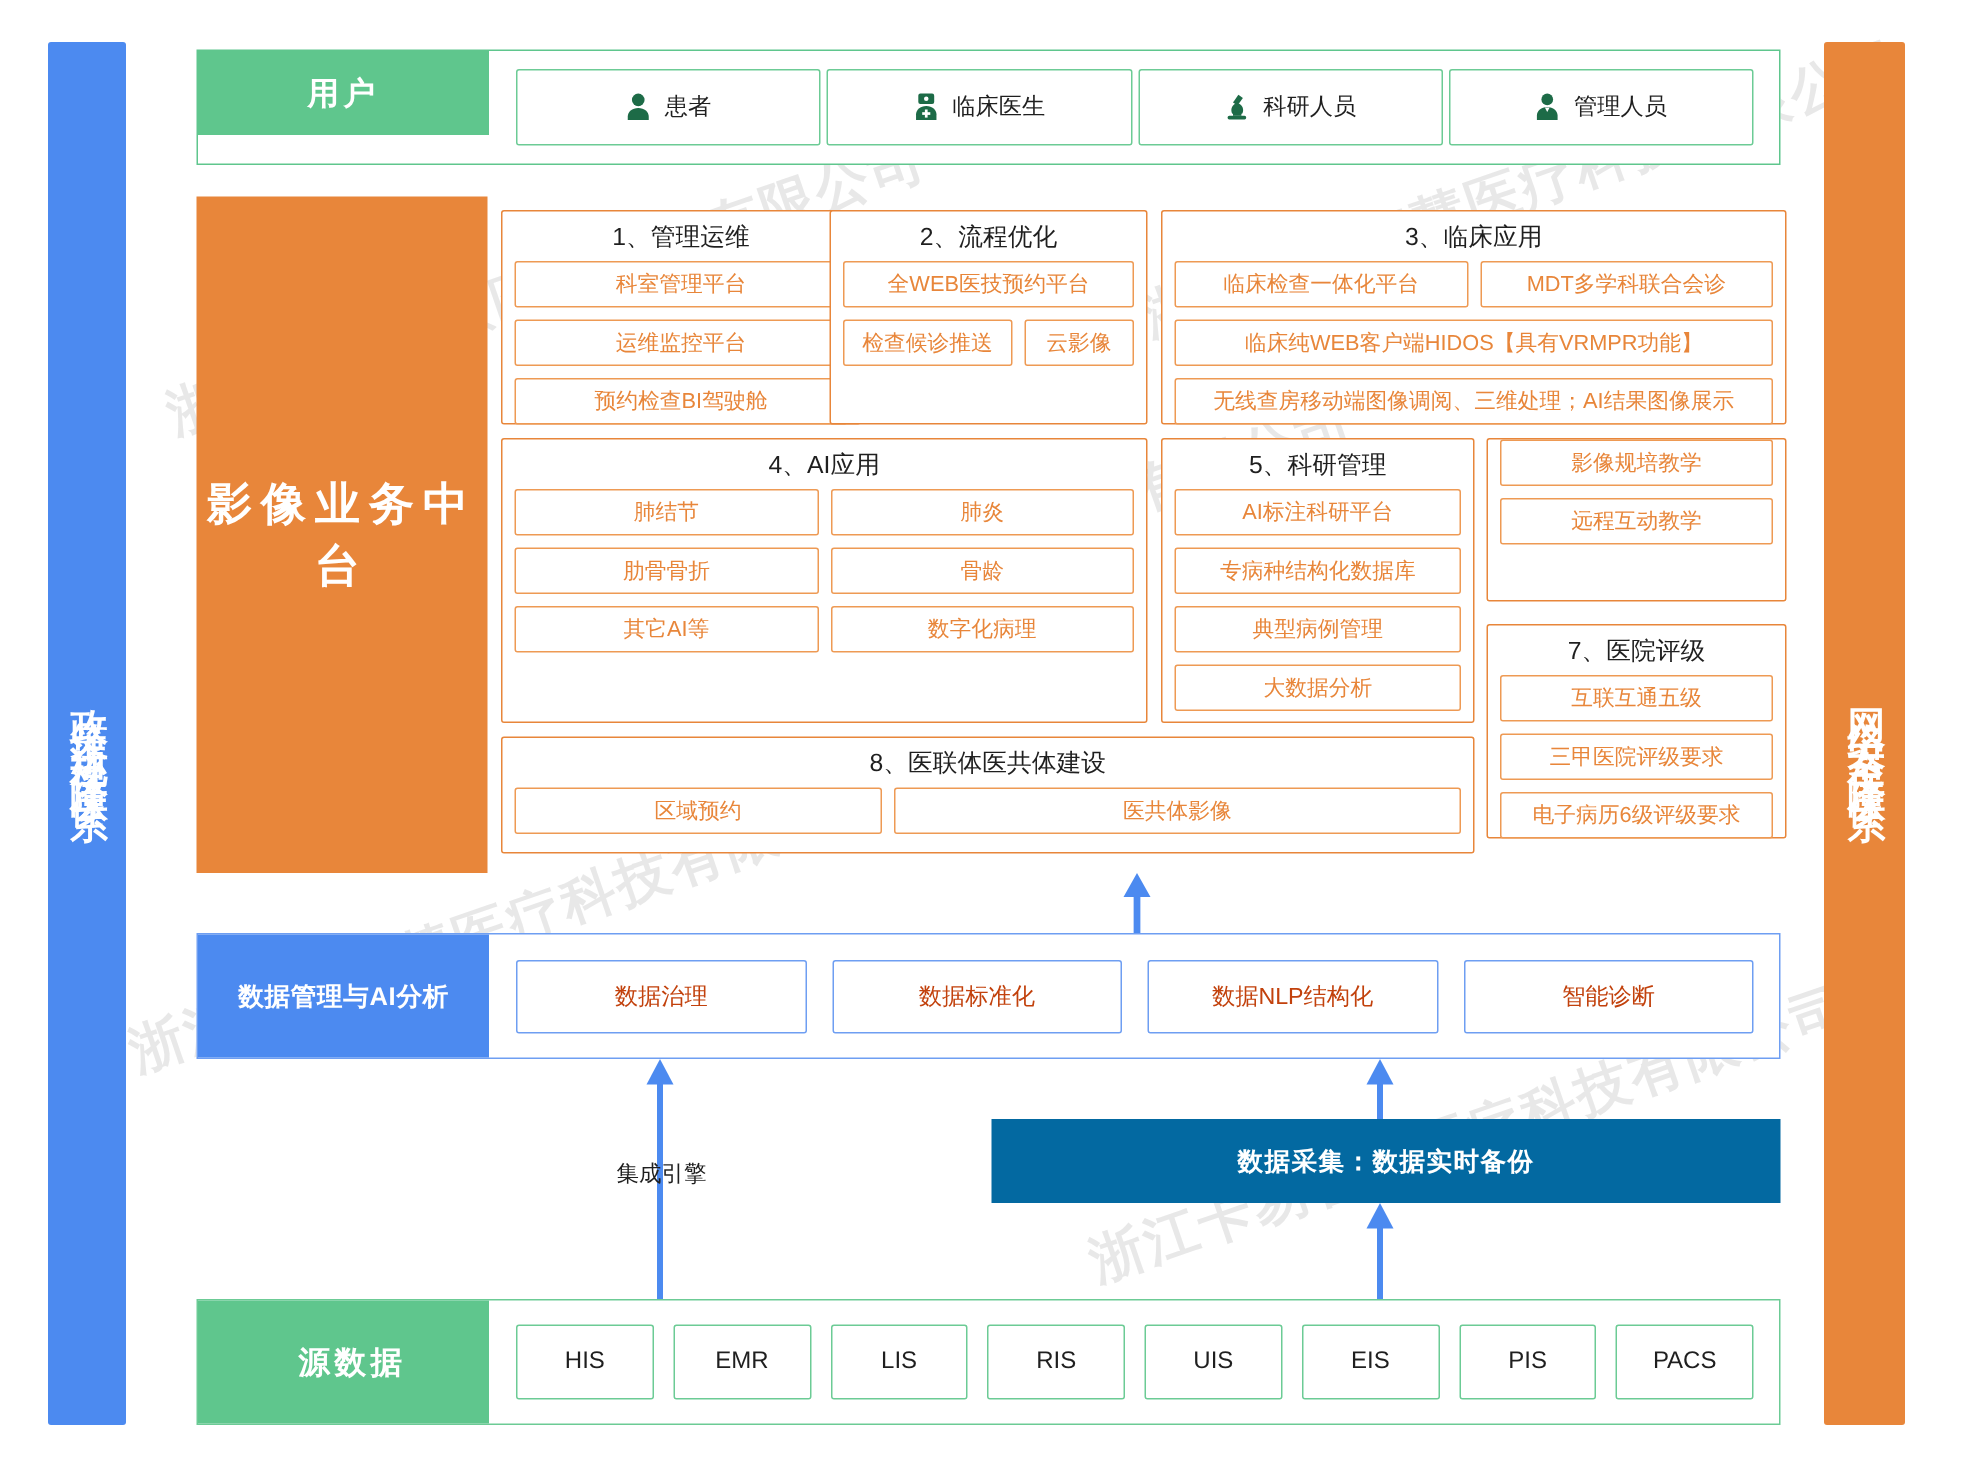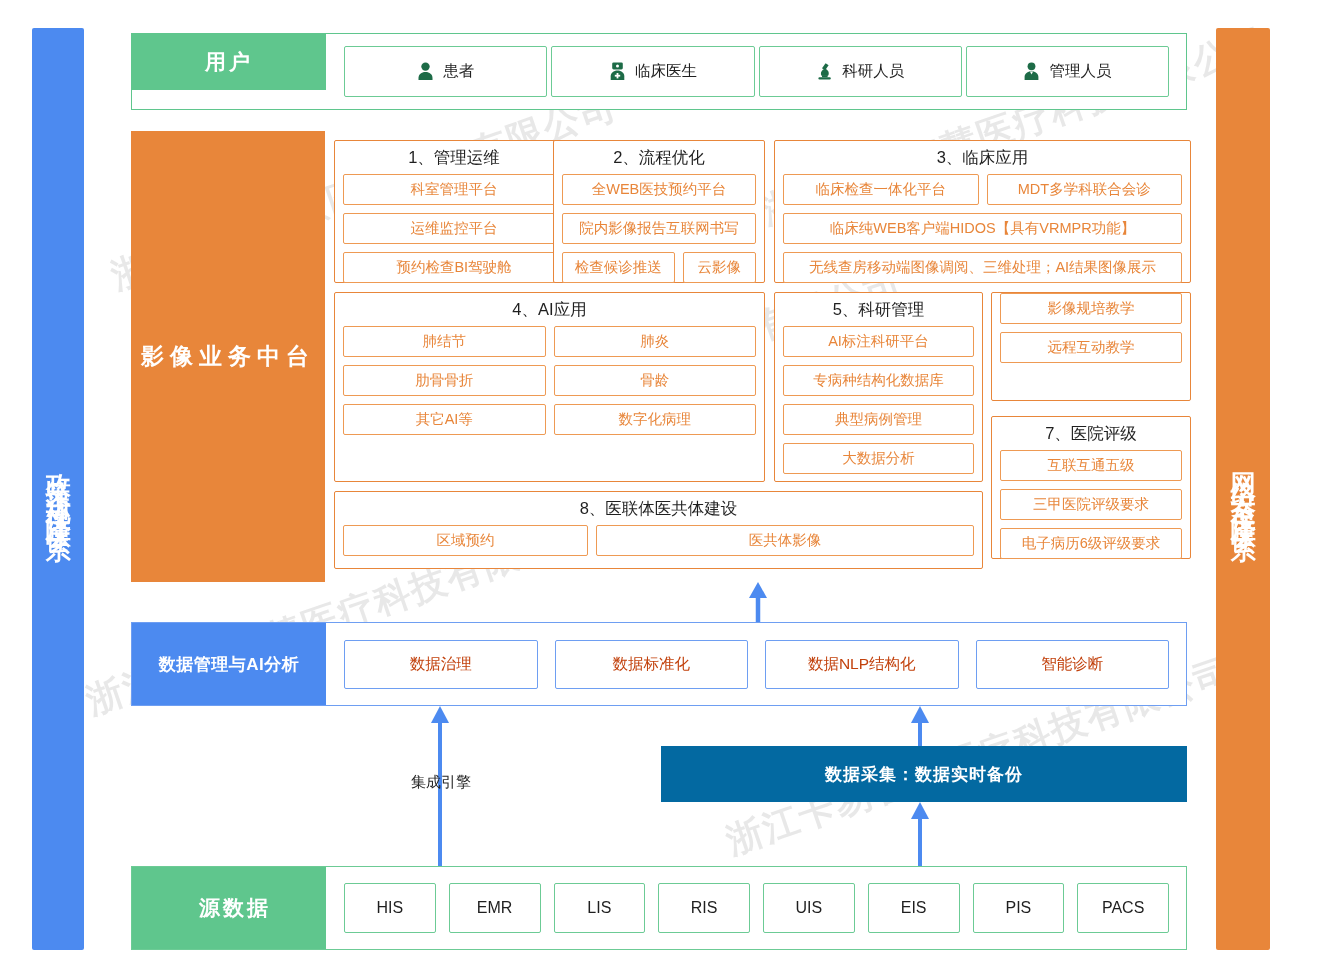--- a/index.html
+++ b/index.html
@@ -41,21 +41,21 @@
   .user-card {
     flex: 1 1 0; height: 51px; border: 1.5px solid #6CCB95; border-radius: 2px;
     display: flex; align-items: center; justify-content: center; gap: 9px;
     color: #1f1f1f; font-size: 15.5px; background: #fff;
   }
   .user-card svg { flex: none; }
 
   
   #mid-band { left: 131px; top: 131px; width: 1056px; height: 451px; }
   #mid-label { width: 194px; height: 451px; background: #E8863A;
-               font-size: 23px; letter-spacing: 6px; }
+               font-size: 30px; letter-spacing: 6px; }
   #mid-content { position: absolute; left: 195px; top: 0; right: 0; height: 451px; }
 
   .ocard {
     position: absolute; border: 1.5px solid #E8863A; border-radius: 2px; background: #fff;
   }
   .ocard-title {
     text-align: center; color: #1f1f1f; font-size: 16.5px; font-weight: 400;
     padding: 6px 0 5px;
   }
   .obox {
@@ -185,23 +185,20 @@
           </div>
         <div class="orow">
             <div class="obox">预约检查BI驾驶舱</div>
           </div>
       </div>
 
       <div class="ocard" style="left:227px; top:9px; width:212px; height:143px;">
         <div class="ocard-title">2、流程优化</div>
         <div class="orow">
             <div class="obox">全WEB医技预约平台</div>
-          </div>
-        <div class="orow">
-            <div class="obox">院内影像报告互联网书写</div>
           </div>
         <div class="orow">
           <div class="obox" style="flex:1.55 1 0">检查候诊推送</div>
           <div class="obox" style="flex:1 1 0">云影像</div>
         </div>
       </div>
 
       <div class="ocard" style="left:448px; top:9px; width:417px; height:143px;">
         <div class="ocard-title">3、临床应用</div>
         <div class="orow">

